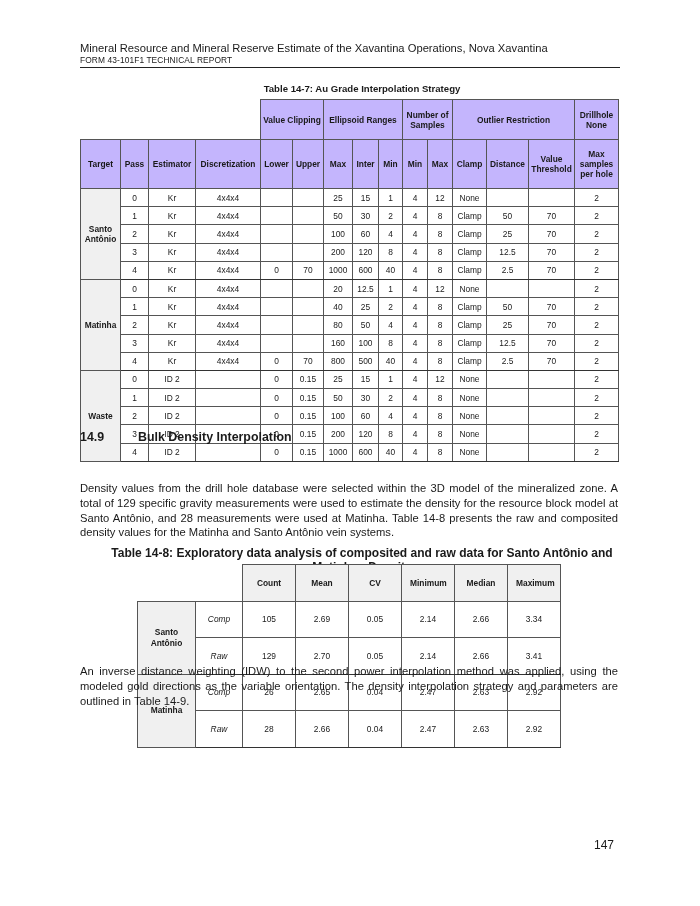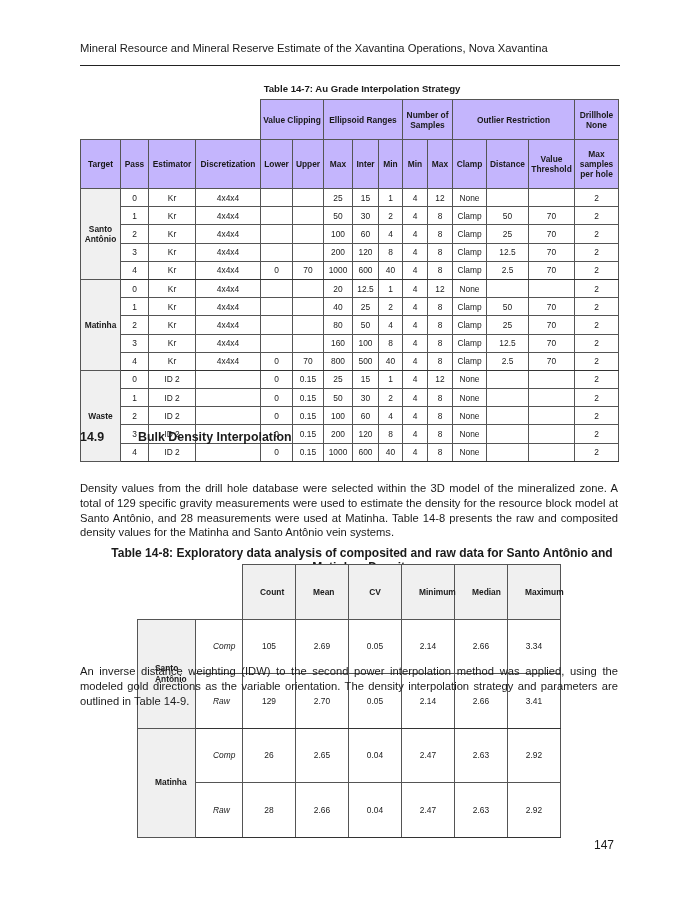--- a/index.html
+++ b/index.html
@@ -1,48 +1,49 @@
 <!DOCTYPE html>
 <html><head>
 <meta charset="utf-8">
 <style>
   html, body { margin: 0; padding: 0; background: #ffffff; }
   body { width: 700px; height: 906px; position: relative; font-family: "Liberation Sans", sans-serif; color: #1a1a1a; overflow: hidden; }
-  .header { position: absolute; left: 80px; top: 42px; width: 540px; border-bottom: 1.5px solid #222; padding-bottom: 10px; }
+  .header { position: absolute; left: 80px; top: 42px; width: 540px; border-bottom: 1.5px solid #222; padding-bottom: 2px; }
   .header .line1 { font-size: 11.2px; line-height: 13px; }
   .header .line2 { font-size: 8.4px; line-height: 10px; letter-spacing: 0.1px; }
   .caption { position: absolute; left: 92px; width: 540px; text-align: center; font-weight: bold; font-size: 9.6px; }
   table { border-collapse: collapse; position: absolute; font-size: 8.4px; }
   #t1 { left: 80px; top: 99px; width: 538px; table-layout: fixed; }
   #t1 td, #t1 th { border: 1px solid #555; text-align: center; padding: 0; overflow: hidden; }
   #t1 th { background: #c4b5fd; font-weight: bold; }
   #t1 th.blank { background: transparent; border: none; }
   #t1 tr.h1 th { height: 39px; line-height: 10px; }
   #t1 tr.h2 th { height: 48px; line-height: 10px; }
   #t1 tbody td { height: 17.2px; }
   #t1 td.target { background: #f0f0f0; font-weight: bold; line-height: 10px; }
   #t1 tr.grp-end td { border-bottom: 1.6px solid #333; }
   #t1 td.thick-l, #t1 th.thick-l { border-left: 1.6px solid #333; }
   .sec { position: absolute; left: 80px; top: 430px; font-weight: bold; font-size: 12.4px; }
   .sec .num { display: inline-block; width: 58px; }
   .para { position: absolute; left: 80px; width: 538px; font-size: 11.2px; line-height: 14.8px; text-align: justify; }
   #t2 { left: 137px; top: 564px; width: 423px; table-layout: fixed; font-size: 8.4px; }
-  #t2 td, #t2 th { border: 1px solid #555; text-align: center; padding: 17px; height: 19.5px; }
+  #t2 td, #t2 th { border: 1px solid #555; text-align: center; padding: 8px; height: 19.5px; }
   #t2 th { background: #f0f0f0; font-weight: bold; }
   #t2 th.blank { background: transparent; border: none; }
   #t2 td.grp { background: #f0f0f0; font-weight: bold; line-height: 11px; }
   #t2 td.sub { font-style: italic; }
   #t2 tr.grp-end td { border-bottom: 1.6px solid #333; }
   .pagenum { position: absolute; left: 594px; top: 838px; font-size: 12px; text-align: right; }
 </style>
 </head>
 <body>
 
 <div class="header">
   <div class="line1">Mineral Resource and Mineral Reserve Estimate of the Xavantina Operations, Nova Xavantina</div>
+  <div class="line2">FORM 43-101F1 TECHNICAL REPORT</div>
 </div>
 
 <div class="caption" style="top:83px;">Table 14-7: Au Grade Interpolation Strategy</div>
 
 <table id="t1">
   <colgroup>
     <col style="width:40px">
       <col style="width:28px">
       <col style="width:47px">
       <col style="width:65px">

